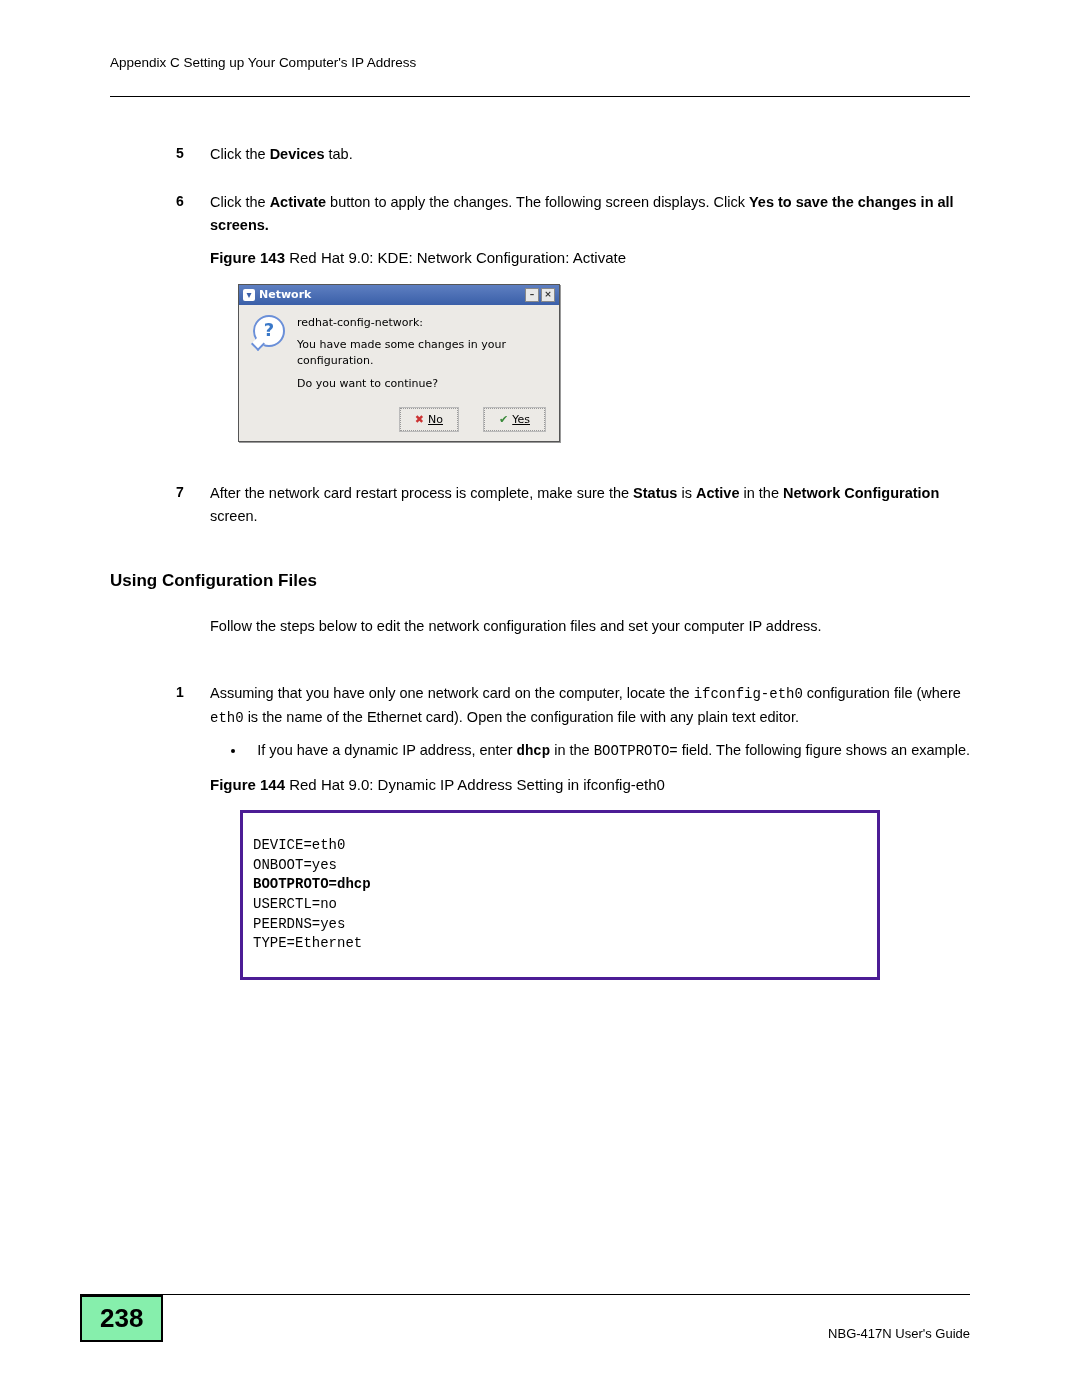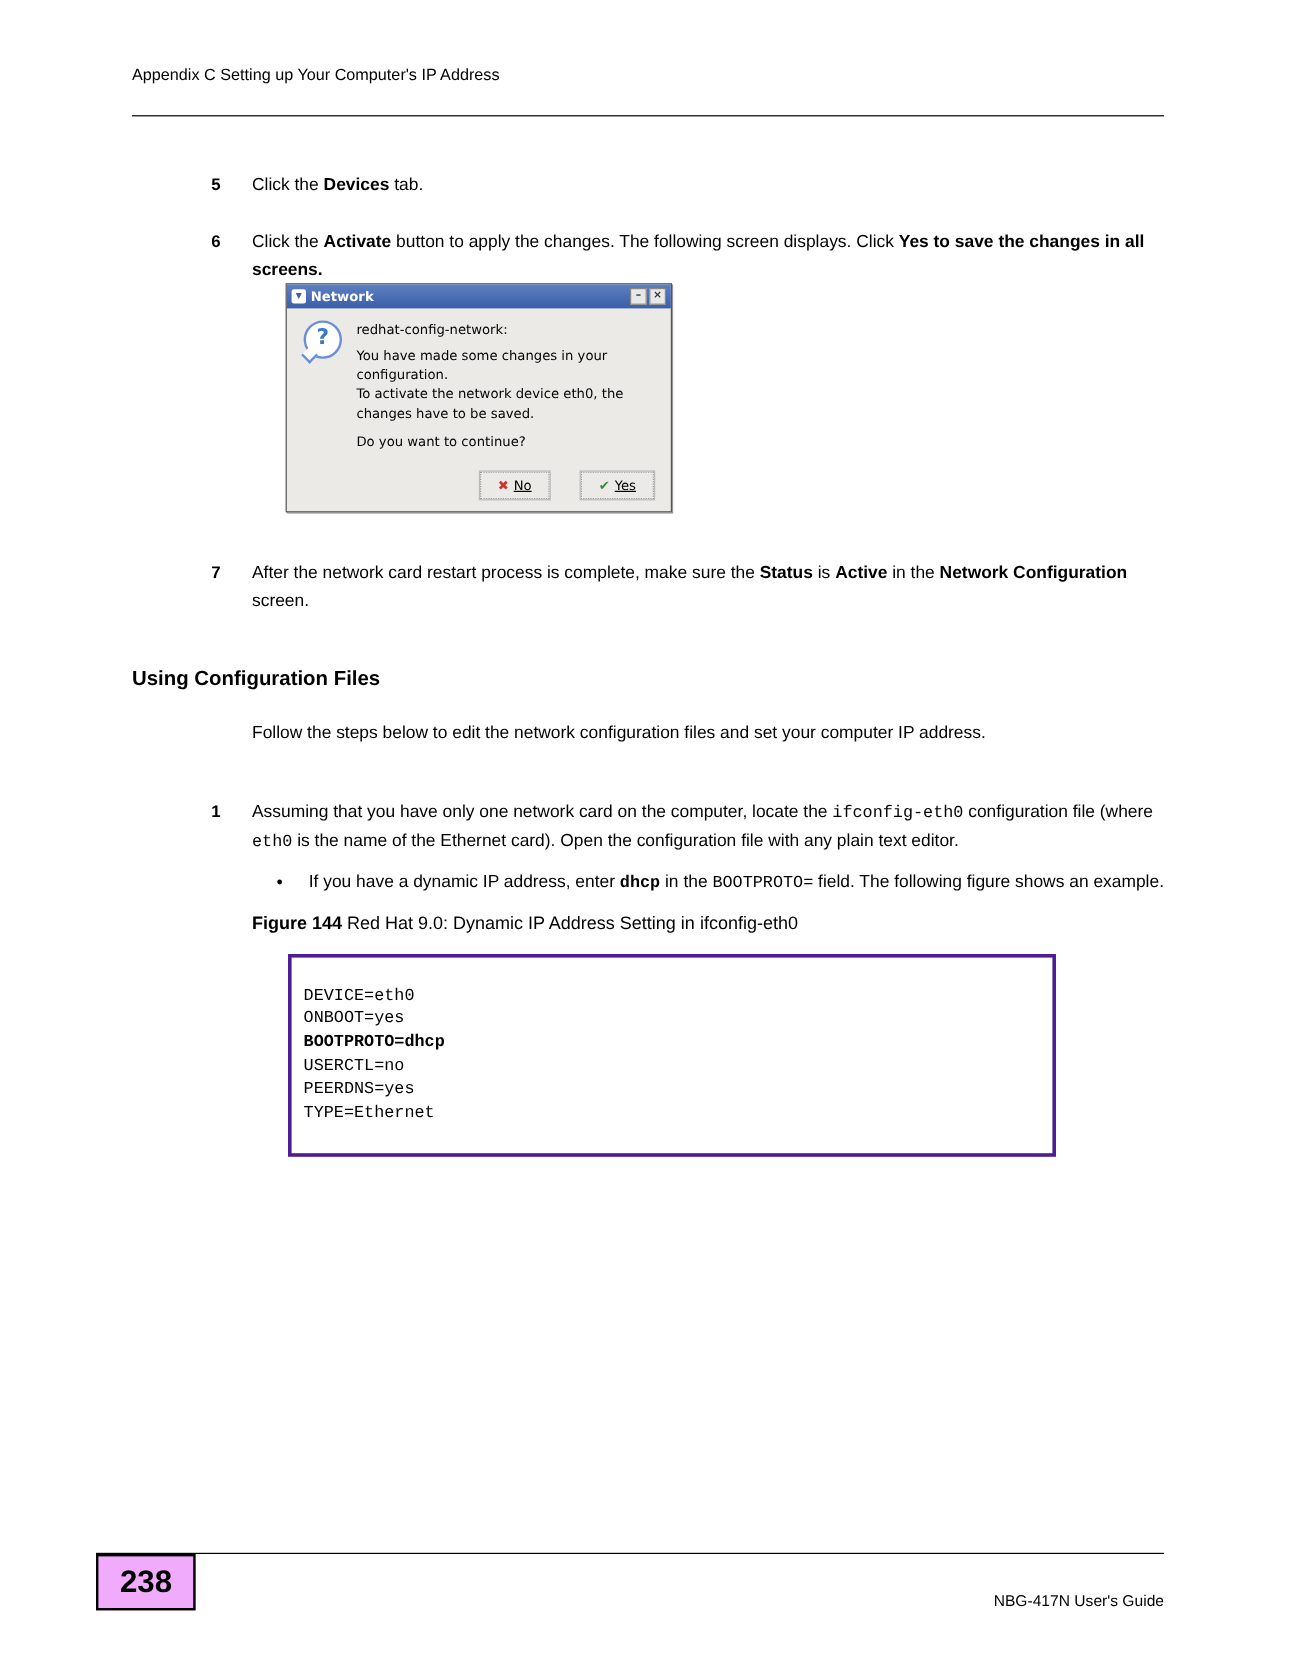--- a/index.html
+++ b/index.html
@@ -189,21 +189,21 @@
     display:flex;
     align-items:flex-end;
   }
   .pgnum-box {
     border: 2px solid #000;
     padding: 6px 18px;
     font-size: 26px;
     font-weight: bold;
     font-family: Arial, Helvetica, sans-serif;
     margin-top: -1px;
-    background:#f0abfc;
+    background:#86efac;
     transform: translateY(1px);
   }
   .guide-name {
     margin-left: auto;
     font-size: 13px;
     padding-top: 8px;
   }
 </style>
 </head>
 <body>
@@ -214,36 +214,38 @@
   <div class="content">
     <ol class="steps">
       <li>
         <span class="num">5</span>
         <span>Click the </span><b>Devices</b><span> tab.</span>
       </li>
       <li>
         <span class="num">6</span>
         <span>Click the </span><b>Activate</b><span> button to apply the changes. The following screen displays. Click </span><b>Yes to save the changes in all screens.</b>
 
+        <div class="fig-caption">
+          <b>Figure 143</b><span>   Red Hat 9.0: KDE: Network Configuration: Activate</span>
+        </div>
 
         <div class="dialog-wrap">
           <div class="dialog">
             <div class="dialog-titlebar">
               <span class="sys-icon">▾</span>
               <span>Network</span>
               <span class="spacer"></span>
               <span class="win-btn">–</span>
               <span class="win-btn">×</span>
             </div>
             <div class="dialog-body">
               <div class="dialog-icon">?</div>
               <div class="dialog-text">
                 <div class="prog">redhat-config-network:</div>
                 <div>You have made some changes in your configuration.</div>
-                <div>To activate the network device eth0, the changes have to be saved.</div>
                 <div style="height:8px"></div>
                 <div>Do you want to continue?</div>
               </div>
             </div>
             <div class="dialog-buttons">
               <div class="kbtn">
                   <span class="x">✖</span> 
                   <u>No</u>
                 </div>
               <div class="kbtn">

